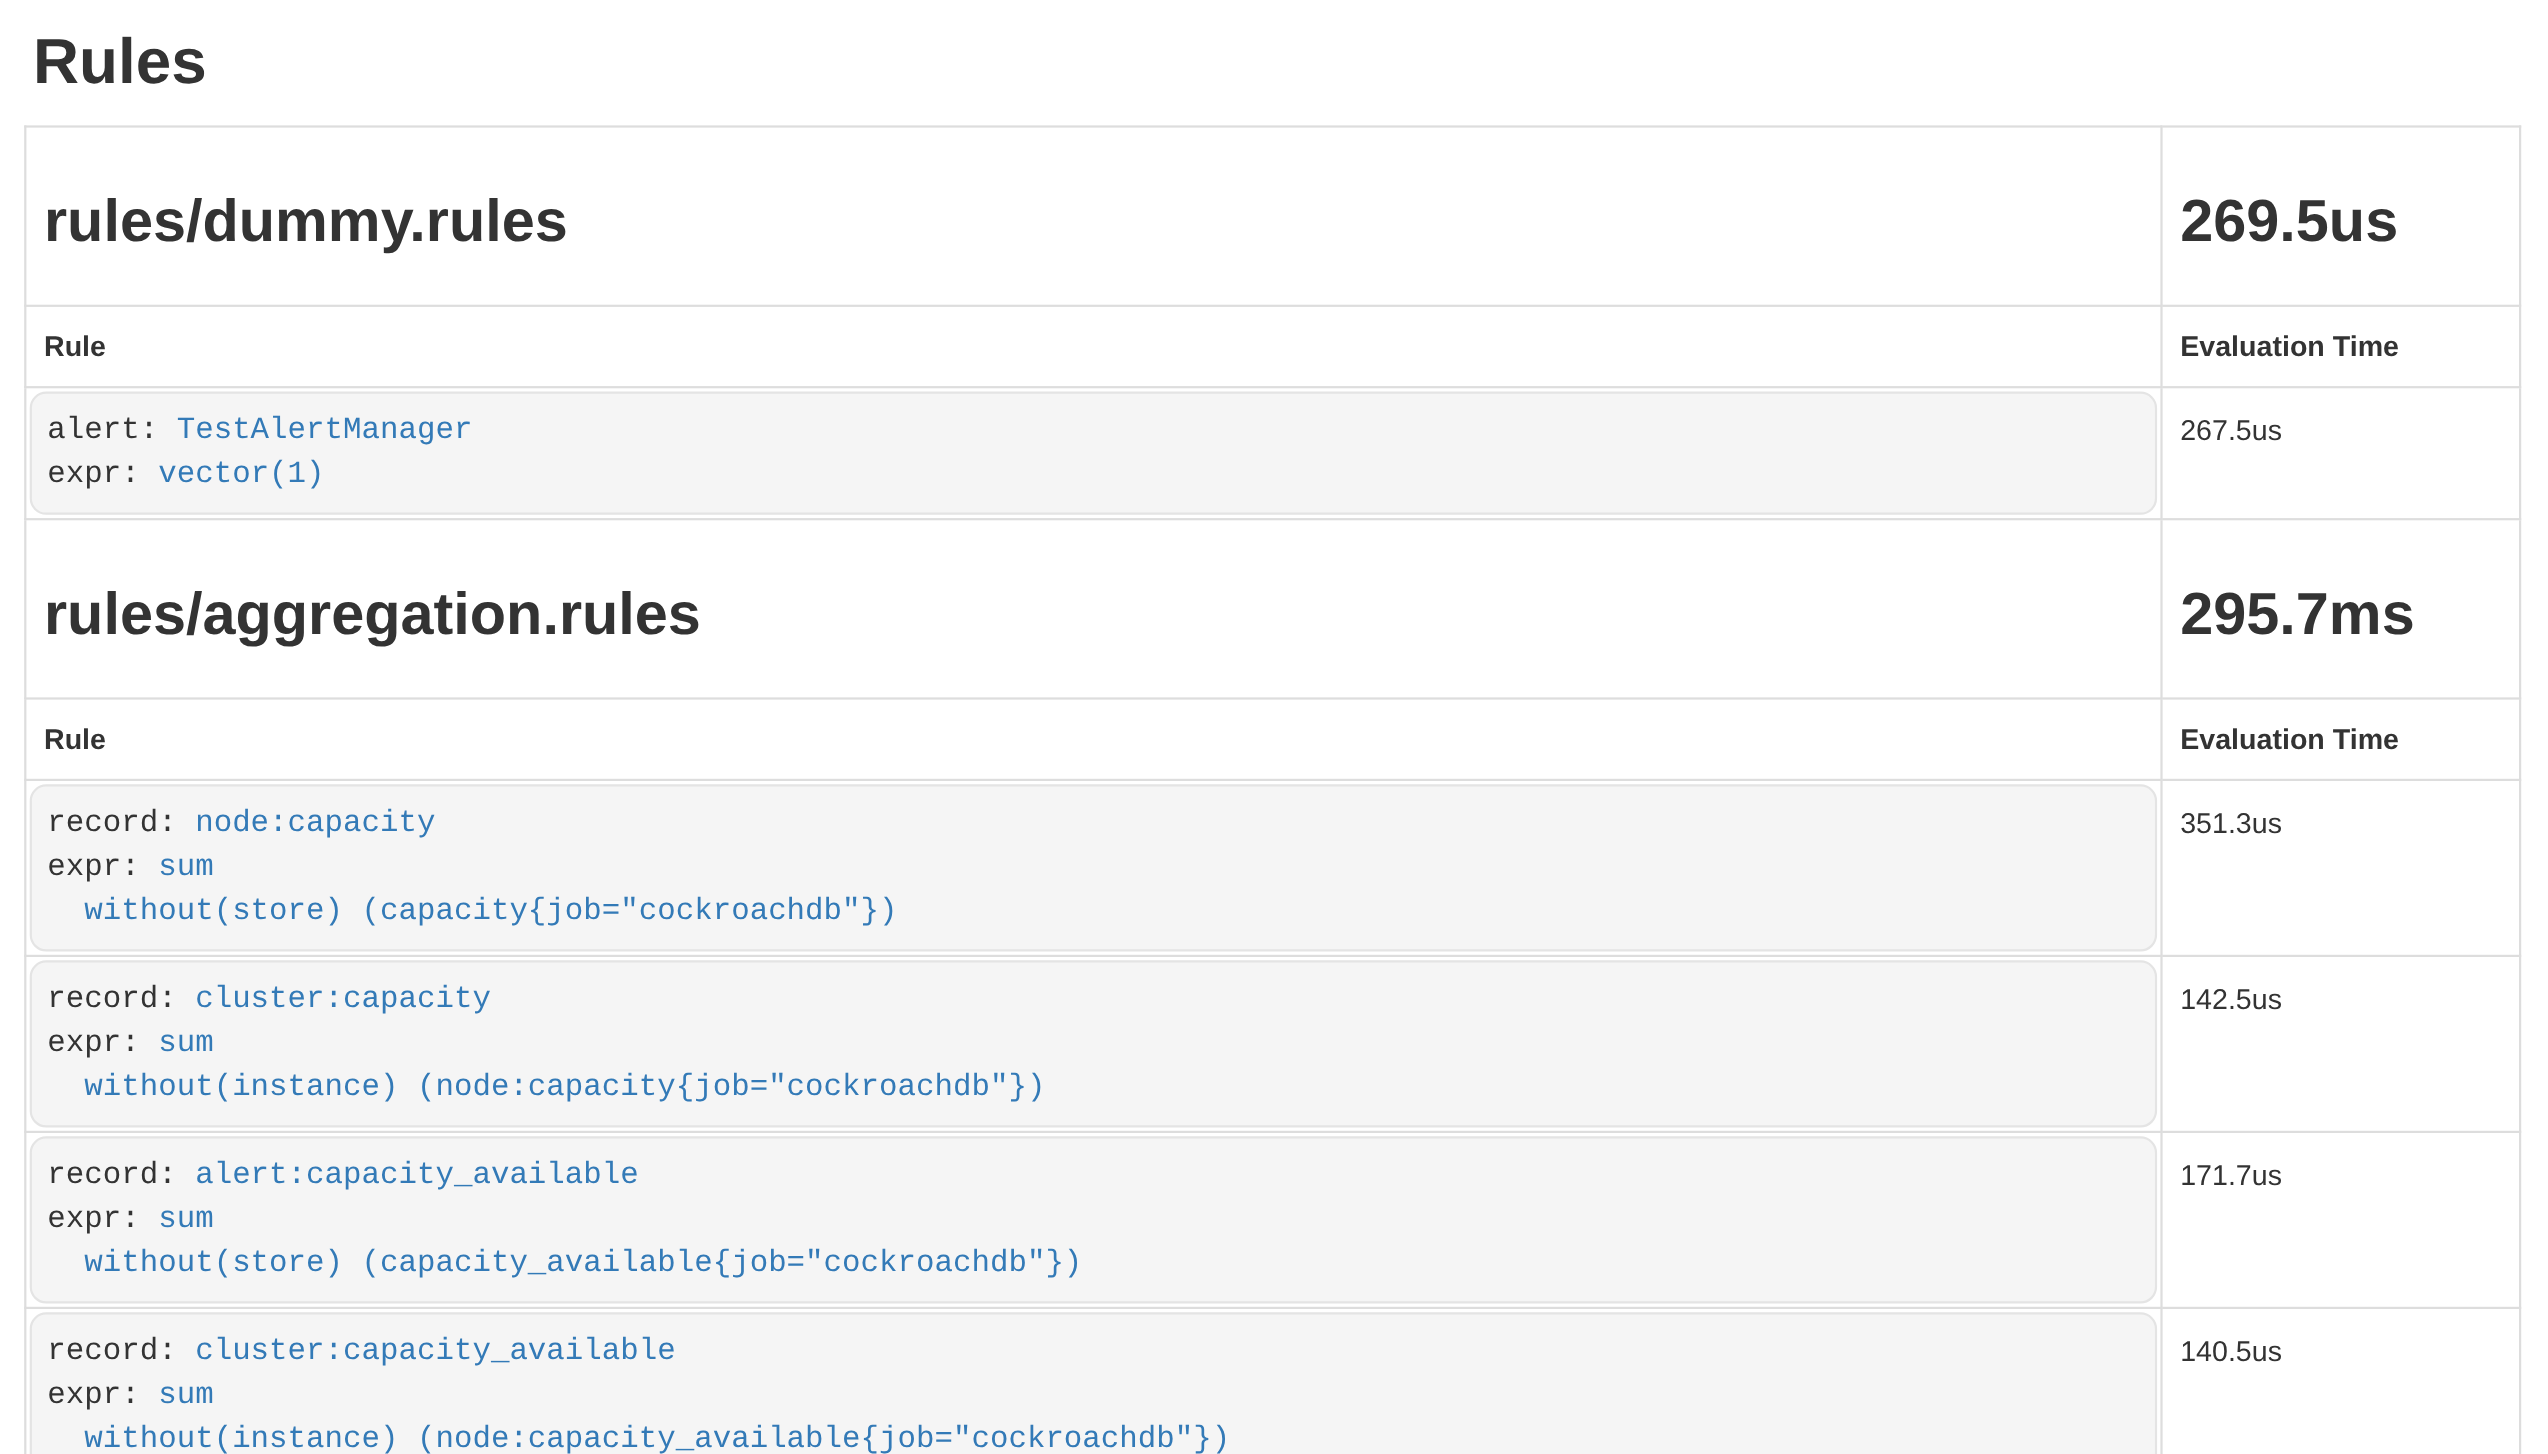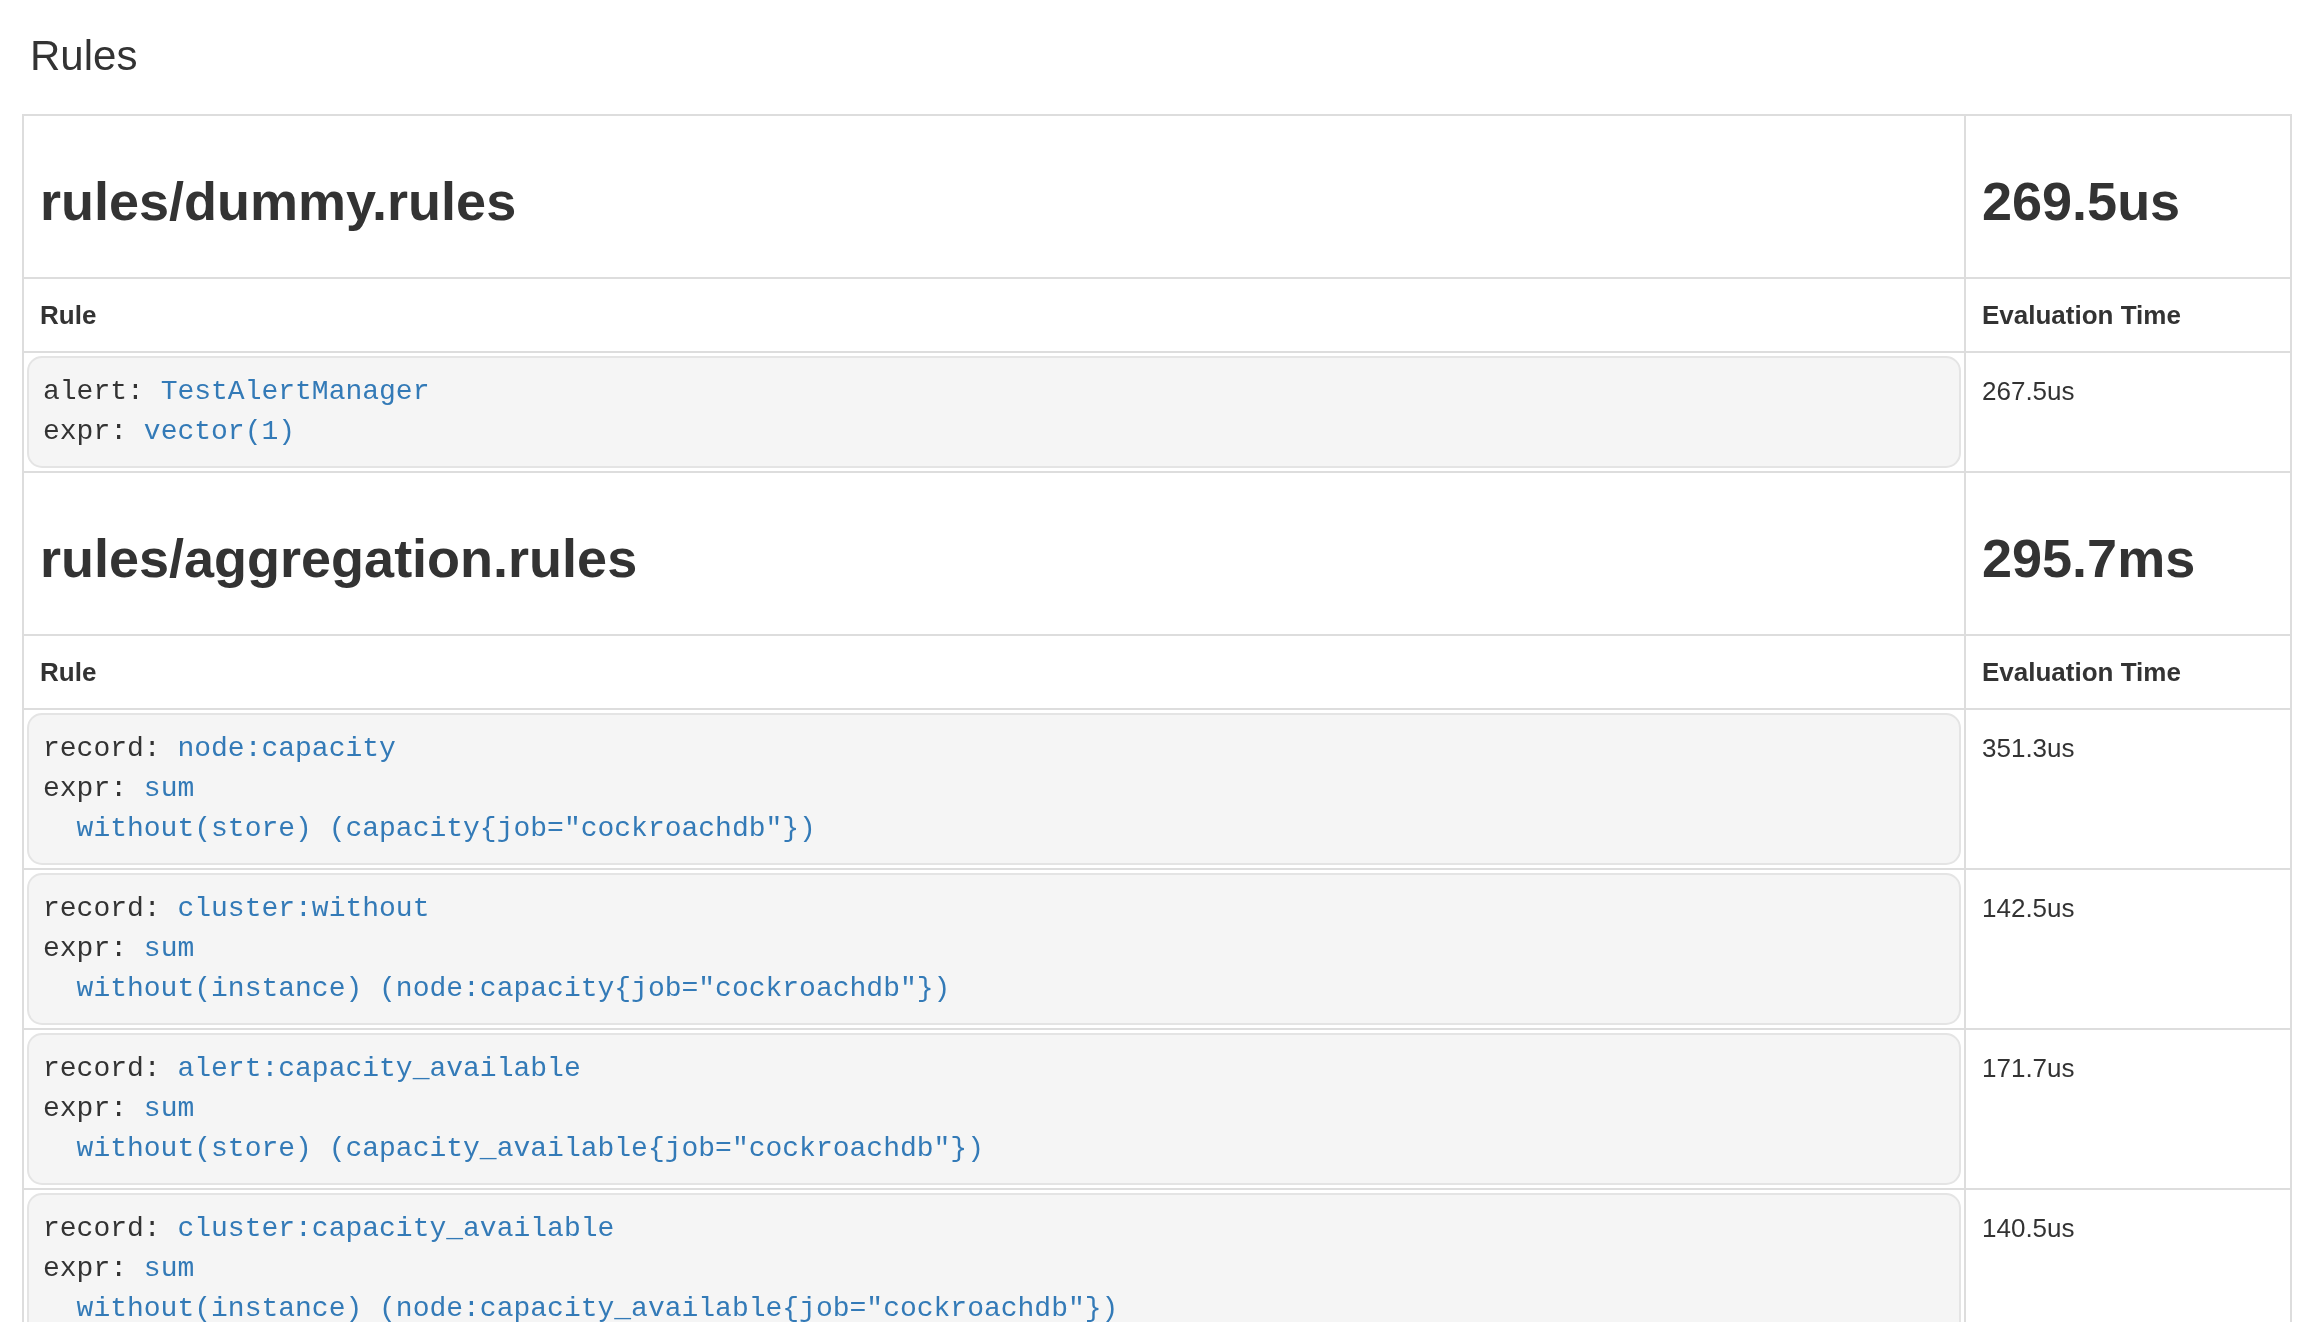--- a/index.html
+++ b/index.html
@@ -9,23 +9,23 @@
   }
   body {
     width: 2316px;
     height: 1322px;
     overflow: hidden;
     font-family: "Liberation Sans", sans-serif;
     color: #333333;
     position: relative;
   }
   h1.page-title {
-    font-size: 42px;
+    font-size: 58px;
     line-height: 64px;
-    font-weight: 400;
+    font-weight: 700;
     margin: 24px 0 26px 30px;
     color: #333333;
   }
   table.rules-table {
     border-collapse: collapse;
     table-layout: fixed;
     width: 2270px;
     margin-left: 22px;
     background: #ffffff;
   }
@@ -137,21 +137,21 @@
     <td class="rule-cell">
       <pre class="rule-pre"><span class="code-label">record: </span><a class="code-value">node:capacity</a>
 <span class="code-label">expr: </span><a class="code-value">sum
   without(store) (capacity{job="cockroachdb"})</a></pre>
     </td>
     <td class="eval-cell">351.3us</td>
   </tr>
 
   <tr>
     <td class="rule-cell">
-      <pre class="rule-pre"><span class="code-label">record: </span><a class="code-value">cluster:without</a>
+      <pre class="rule-pre"><span class="code-label">record: </span><a class="code-value">cluster:capacity</a>
 <span class="code-label">expr: </span><a class="code-value">sum
   without(instance) (node:capacity{job="cockroachdb"})</a></pre>
     </td>
     <td class="eval-cell">142.5us</td>
   </tr>
 
   <tr>
     <td class="rule-cell">
       <pre class="rule-pre"><span class="code-label">record: </span><a class="code-value">alert:capacity_available</a>
 <span class="code-label">expr: </span><a class="code-value">sum

